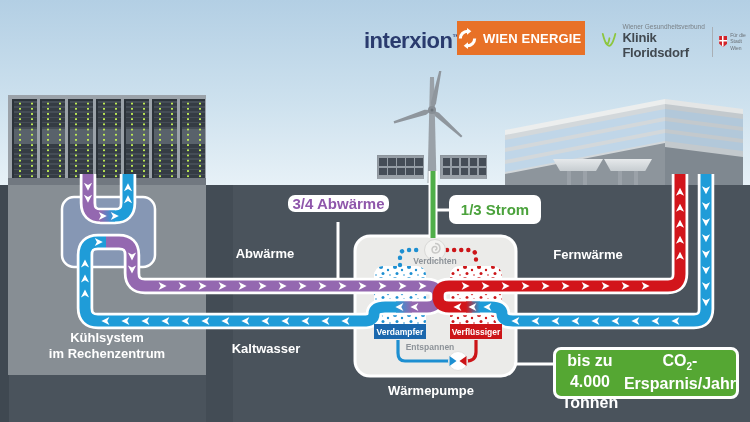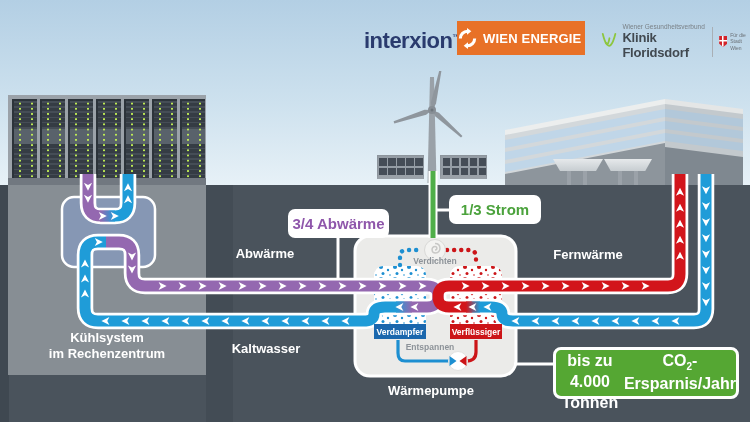--- a/index.html
+++ b/index.html
@@ -295,21 +295,21 @@
       </g>
   </svg>
 
   <div class="lbl" style="left:205px;top:246px;width:120px">Abwärme</div>
   <div class="lbl" style="left:205px;top:341px;width:122px">Kaltwasser</div>
   <div class="lbl" style="left:17px;top:330px;width:180px">Kühlsystem
 im Rechenzentrum</div>
   <div class="lbl" style="left:528px;top:247px;width:120px">Fernwärme</div>
   <div class="lbl" style="left:371px;top:383px;width:120px">Wärmepumpe</div>
 
-  <div class="callout" style="left:288px;top:209px;width:101px;height:29px;color:#8f57ab">3/4 Abwärme</div>
+  <div class="callout" style="left:288px;top:195px;width:101px;height:17px;color:#8f57ab">3/4 Abwärme</div>
   <div class="callout" style="left:449px;top:195px;width:92px;height:29px;color:#4ba23c">1/3 Strom</div>
   <div class="co2">
     <span>bis zu 4.000 Tonnen</span>
     <span><span>CO</span><sub>2</sub><span>-Ersparnis/Jahr</span></span>
   </div>
 
 
   <div class="abs interxion"><span>interxion</span><sup>™</sup></div>
 
   <div class="abs we-box">

